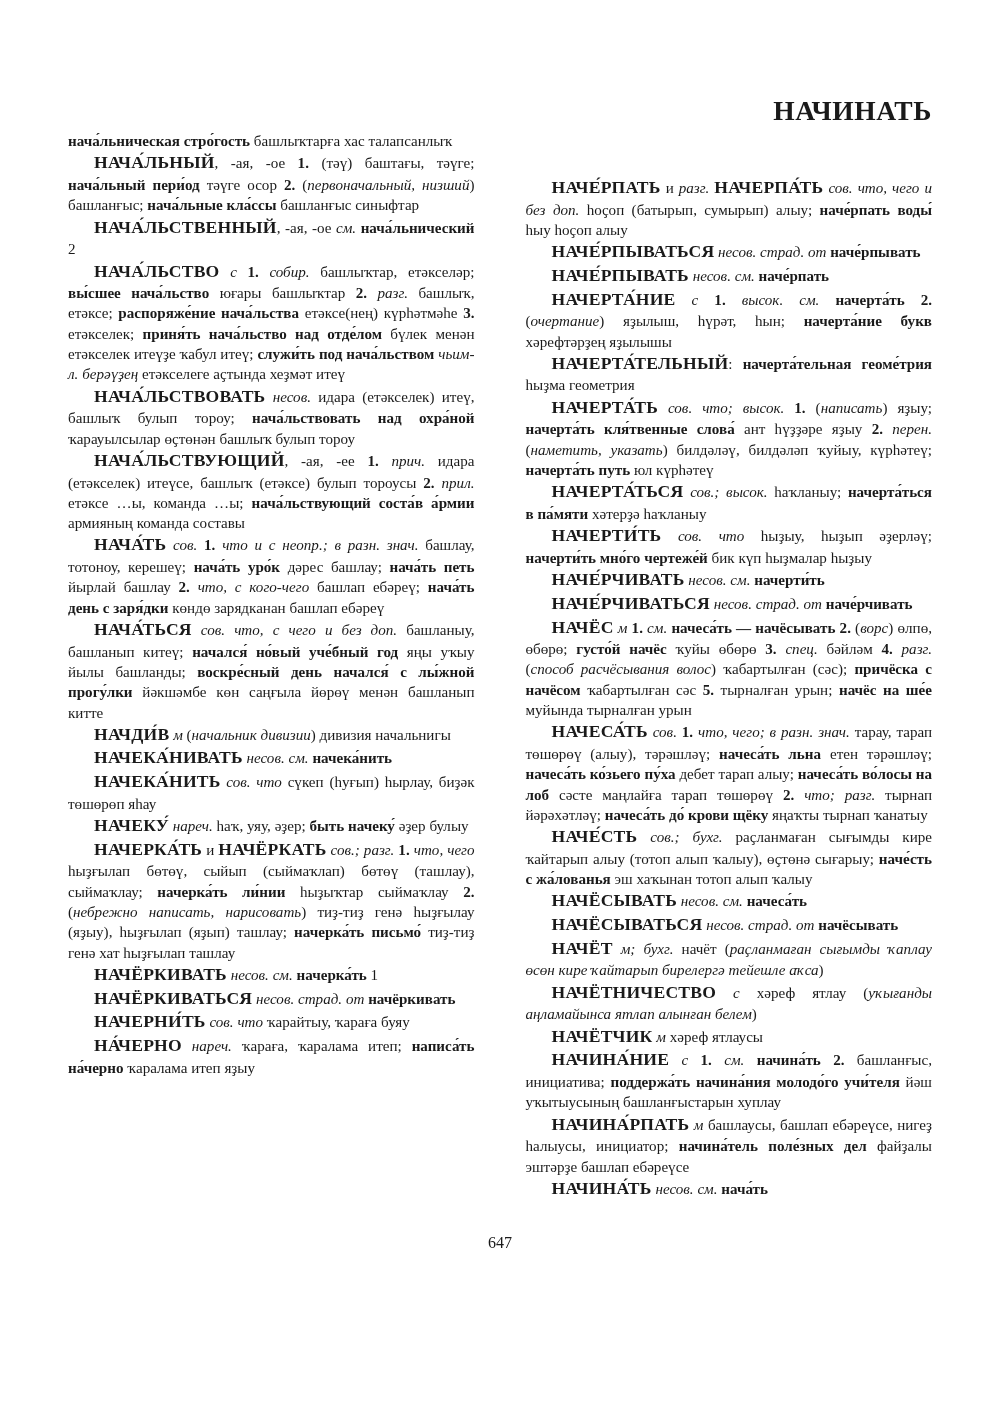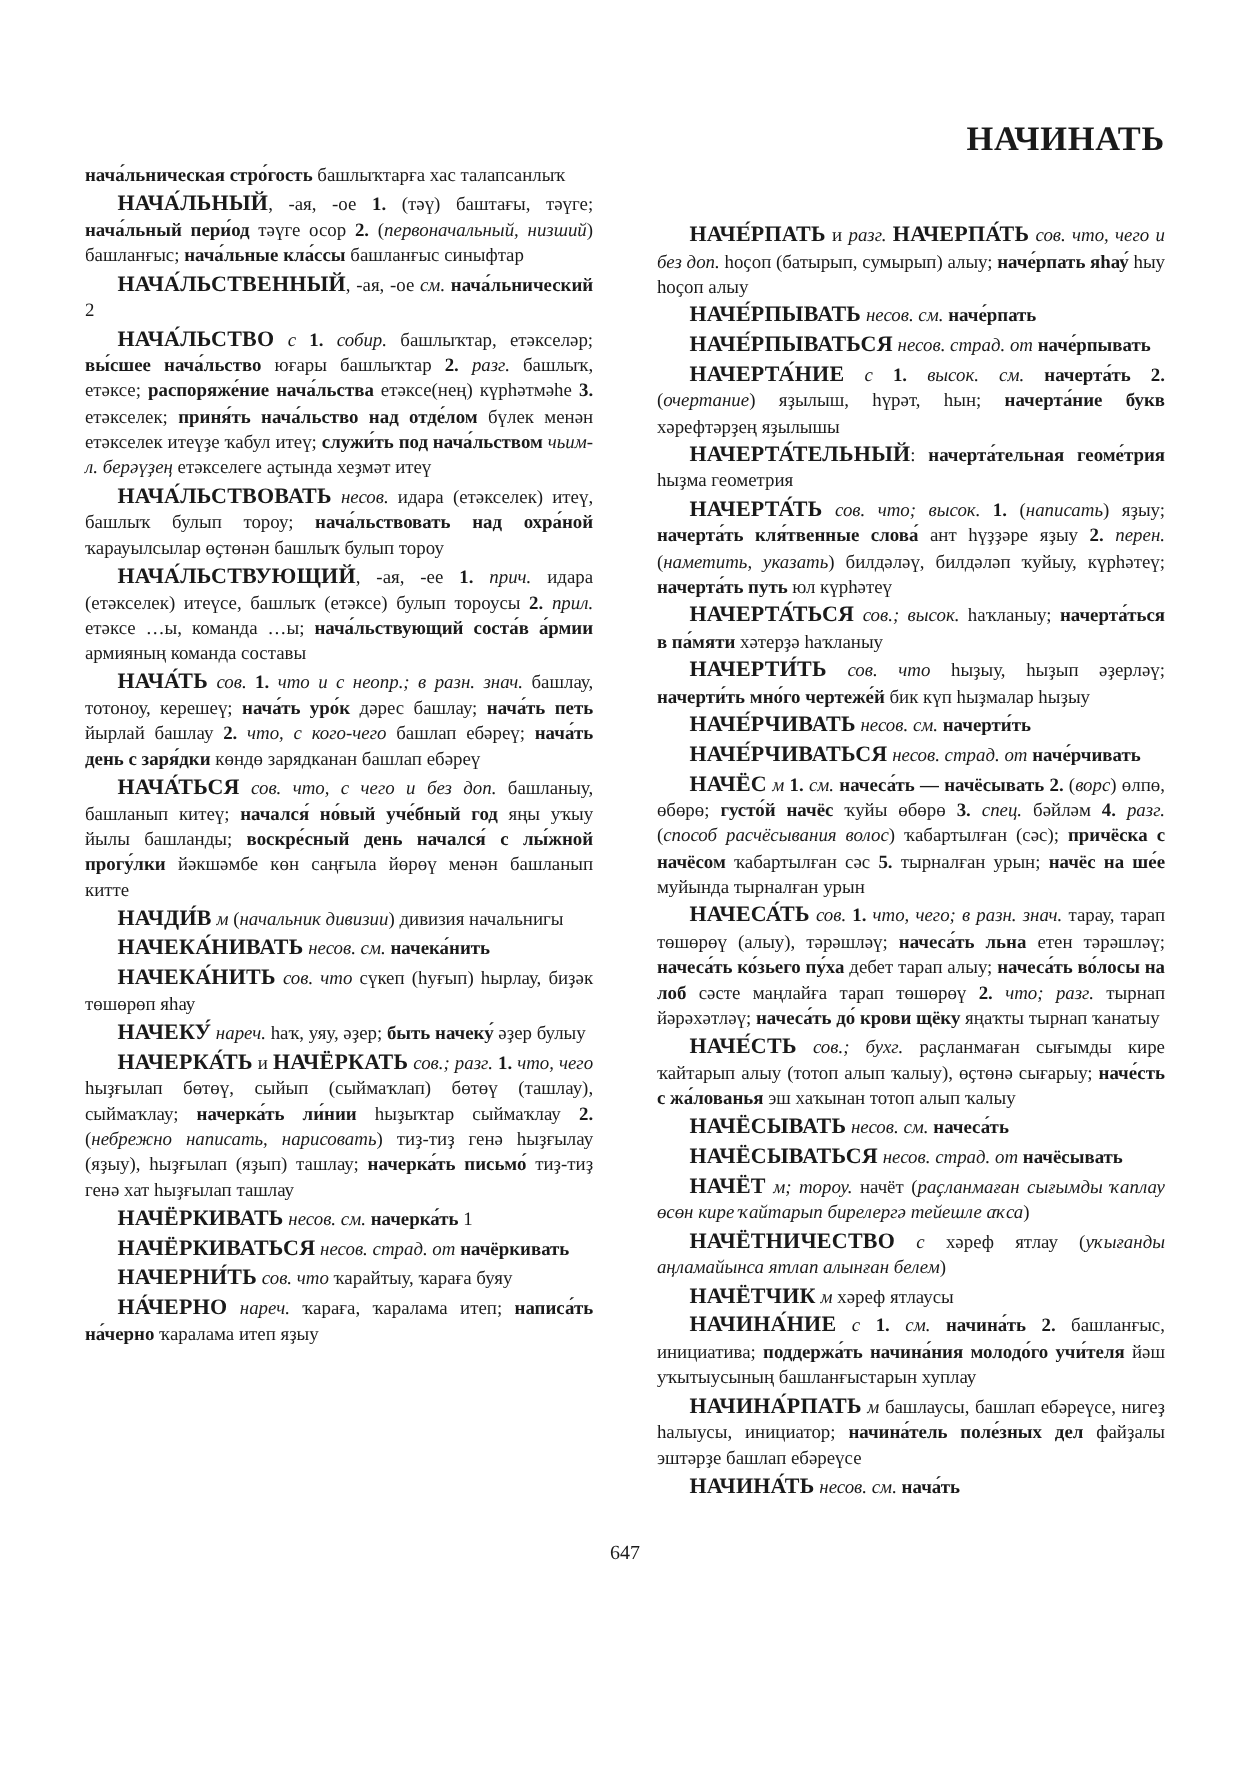--- a/index.html
+++ b/index.html
@@ -109,36 +109,36 @@
         <p class="entry"><span class="hw">НАЧЕКА́НИВАТЬ</span> <span class="i">несов. см.</span> <span class="b">начека́нить</span></p>
         <p class="entry"><span class="hw">НАЧЕКА́НИТЬ</span> <span class="i">сов. что</span> сүкеп (һуғып) һырлау, биҙәк төшөрөп яһау</p>
         <p class="entry"><span class="hw">НАЧЕКУ́</span> <span class="i">нареч.</span> һаҡ, уяу, әҙер; <span class="b">быть начеку́</span> әҙер булыу</p>
         <p class="entry"><span class="hw">НАЧЕРКА́ТЬ</span> и <span class="hw">НАЧЁРКАТЬ</span> <span class="i">сов.; разг.</span> <span class="n">1.</span> <span class="i">что, чего</span> һыҙғылап бөтөү, сыйып (сыймаҡлап) бөтөү (ташлау), сыймаҡлау; <span class="b">начерка́ть ли́нии</span> һыҙыҡтар сыймаҡлау <span class="n">2.</span> (<span class="i">небрежно написать, нарисовать</span>) тиҙ-тиҙ генә һыҙғылау (яҙыу), һыҙғылап (яҙып) ташлау; <span class="b">начерка́ть письмо́</span> тиҙ-тиҙ генә хат һыҙғылап ташлау</p>
         <p class="entry"><span class="hw">НАЧЁРКИВАТЬ</span> <span class="i">несов. см.</span> <span class="b">начерка́ть</span> 1</p>
         <p class="entry"><span class="hw">НАЧЁРКИВАТЬСЯ</span> <span class="i">несов. страд. от</span> <span class="b">начёркивать</span></p>
         <p class="entry"><span class="hw">НАЧЕРНИ́ТЬ</span> <span class="i">сов. что</span> ҡарайтыу, ҡараға буяу</p>
         <p class="entry"><span class="hw">НА́ЧЕРНО</span> <span class="i">нареч.</span> ҡараға, ҡаралама итеп; <span class="b">написа́ть на́черно</span> ҡаралама итеп яҙыу</p>
       </div>
     <div class="col right">
-        <p class="entry"><span class="hw">НАЧЕ́РПАТЬ</span> и <span class="i">разг.</span> <span class="hw">НАЧЕРПА́ТЬ</span> <span class="i">сов. что, чего и без доп.</span> һоҫоп (батырып, сумырып) алыу; <span class="b">наче́рпать яһау́</span> һыу һоҫоп алыу</p>
+        <p class="entry"><span class="hw">НАЧЕ́РПАТЬ</span> и <span class="i">разг.</span> <span class="hw">НАЧЕРПА́ТЬ</span> <span class="i">сов. что, чего и без доп.</span> һоҫоп (батырып, сумырып) алыу; <span class="b">наче́рпать воды́</span> һыу һоҫоп алыу</p>
+        <p class="entry"><span class="hw">НАЧЕ́РПЫВАТЬСЯ</span> <span class="i">несов. страд. от</span> <span class="b">наче́рпывать</span></p>
         <p class="entry"><span class="hw">НАЧЕ́РПЫВАТЬ</span> <span class="i">несов. см.</span> <span class="b">наче́рпать</span></p>
-        <p class="entry"><span class="hw">НАЧЕ́РПЫВАТЬСЯ</span> <span class="i">несов. страд. от</span> <span class="b">наче́рпывать</span></p>
         <p class="entry"><span class="hw">НАЧЕРТА́НИЕ</span> <span class="i">с</span> <span class="n">1.</span> <span class="i">высок. см.</span> <span class="b">начерта́ть</span> <span class="n">2.</span> (<span class="i">очертание</span>) яҙылыш, һүрәт, һын; <span class="b">начерта́ние букв</span> хәрефтәрҙең яҙылышы</p>
         <p class="entry"><span class="hw">НАЧЕРТА́ТЕЛЬНЫЙ</span>: <span class="b">начерта́тельная геоме́трия</span> һыҙма геометрия</p>
         <p class="entry"><span class="hw">НАЧЕРТА́ТЬ</span> <span class="i">сов. что; высок.</span> <span class="n">1.</span> (<span class="i">написать</span>) яҙыу; <span class="b">начерта́ть кля́твенные слова́</span> ант һүҙҙәре яҙыу <span class="n">2.</span> <span class="i">перен.</span> (<span class="i">наметить, указать</span>) билдәләү, билдәләп ҡуйыу, күрһәтеү; <span class="b">начерта́ть путь</span> юл күрһәтеү</p>
         <p class="entry"><span class="hw">НАЧЕРТА́ТЬСЯ</span> <span class="i">сов.; высок.</span> һаҡланыу; <span class="b">начерта́ться в па́мяти</span> хәтерҙә һаҡланыу</p>
         <p class="entry"><span class="hw">НАЧЕРТИ́ТЬ</span> <span class="i">сов. что</span> һыҙыу, һыҙып әҙерләү; <span class="b">начерти́ть мно́го чертеже́й</span> бик күп һыҙмалар һыҙыу</p>
         <p class="entry"><span class="hw">НАЧЕ́РЧИВАТЬ</span> <span class="i">несов. см.</span> <span class="b">начерти́ть</span></p>
         <p class="entry"><span class="hw">НАЧЕ́РЧИВАТЬСЯ</span> <span class="i">несов. страд. от</span> <span class="b">наче́рчивать</span></p>
         <p class="entry"><span class="hw">НАЧЁС</span> <span class="i">м</span> <span class="n">1.</span> <span class="i">см.</span> <span class="b">начеса́ть — начёсывать</span> <span class="n">2.</span> (<span class="i">ворс</span>) өлпө, өбөрө; <span class="b">густо́й начёс</span> ҡуйы өбөрө <span class="n">3.</span> <span class="i">спец.</span> бәйләм <span class="n">4.</span> <span class="i">разг.</span> (<span class="i">способ расчёсывания волос</span>) ҡабартылған (сәс); <span class="b">причёска с начёсом</span> ҡабартылған сәс <span class="n">5.</span> тырналған урын; <span class="b">начёс на ше́е</span> муйында тырналған урын</p>
         <p class="entry"><span class="hw">НАЧЕСА́ТЬ</span> <span class="i">сов.</span> <span class="n">1.</span> <span class="i">что, чего; в разн. знач.</span> тарау, тарап төшөрөү (алыу), тәрәшләү; <span class="b">начеса́ть льна</span> етен тәрәшләү; <span class="b">начеса́ть ко́зьего пу́ха</span> дебет тарап алыу; <span class="b">начеса́ть во́лосы на лоб</span> сәсте маңлайға тарап төшөрөү <span class="n">2.</span> <span class="i">что; разг.</span> тырнап йәрәхәтләү; <span class="b">начеса́ть до́ крови щёку</span> яңаҡты тырнап ҡанатыу</p>
         <p class="entry"><span class="hw">НАЧЕ́СТЬ</span> <span class="i">сов.; бухг.</span> раҫланмаған сығымды кире ҡайтарып алыу (тотоп алып ҡалыу), өҫтөнә сығарыу; <span class="b">наче́сть с жа́лованья</span> эш хаҡынан тотоп алып ҡалыу</p>
         <p class="entry"><span class="hw">НАЧЁСЫВАТЬ</span> <span class="i">несов. см.</span> <span class="b">начеса́ть</span></p>
         <p class="entry"><span class="hw">НАЧЁСЫВАТЬСЯ</span> <span class="i">несов. страд. от</span> <span class="b">начёсывать</span></p>
-        <p class="entry"><span class="hw">НАЧЁТ</span> <span class="i">м; тороу.</span> начёт (<span class="i">раҫланмаған сығымды ҡаплау өсөн кире ҡайтарып бирелергә тейешле аҡса</span>)</p>
+        <p class="entry"><span class="hw">НАЧЁТ</span> <span class="i">м; бухг.</span> начёт (<span class="i">раҫланмаған сығымды ҡаплау өсөн кире ҡайтарып бирелергә тейешле аҡса</span>)</p>
         <p class="entry"><span class="hw">НАЧЁТНИЧЕСТВО</span> <span class="i">с</span> хәреф ятлау (<span class="i">уҡығанды аңламайынса ятлап алынған белем</span>)</p>
         <p class="entry"><span class="hw">НАЧЁТЧИК</span> <span class="i">м</span> хәреф ятлаусы</p>
         <p class="entry"><span class="hw">НАЧИНА́НИЕ</span> <span class="i">с</span> <span class="n">1.</span> <span class="i">см.</span> <span class="b">начина́ть</span> <span class="n">2.</span> башланғыс, инициатива; <span class="b">поддержа́ть начина́ния молодо́го учи́теля</span> йәш уҡытыусының башланғыстарын хуплау</p>
         <p class="entry"><span class="hw">НАЧИНА́РПАТЬ</span> <span class="i">м</span> башлаусы, башлап ебәреүсе, нигеҙ һалыусы, инициатор; <span class="b">начина́тель поле́зных дел</span> файҙалы эштәрҙе башлап ебәреүсе</p>
         <p class="entry"><span class="hw">НАЧИНА́ТЬ</span> <span class="i">несов. см.</span> <span class="b">нача́ть</span></p>
       </div>
   </div>
 
   <div class="folio">647</div>
 

